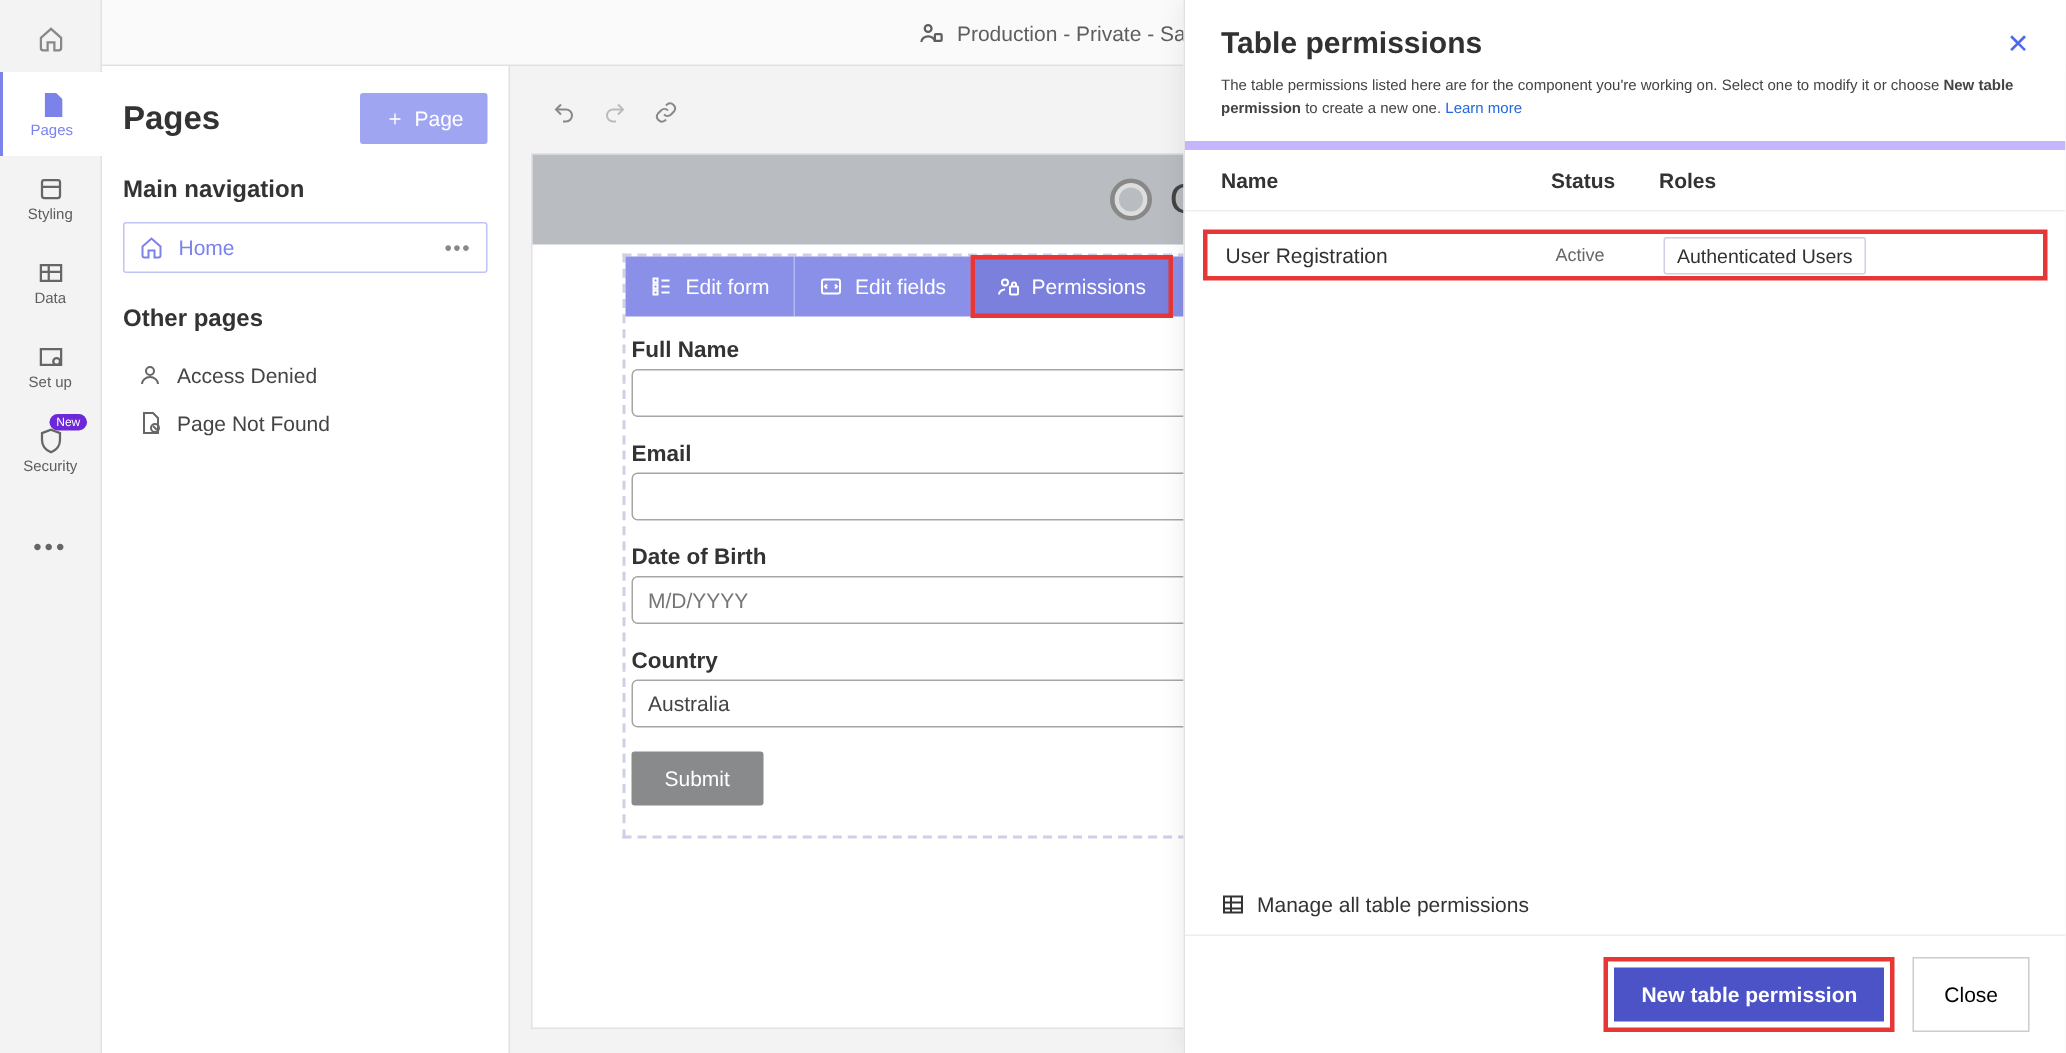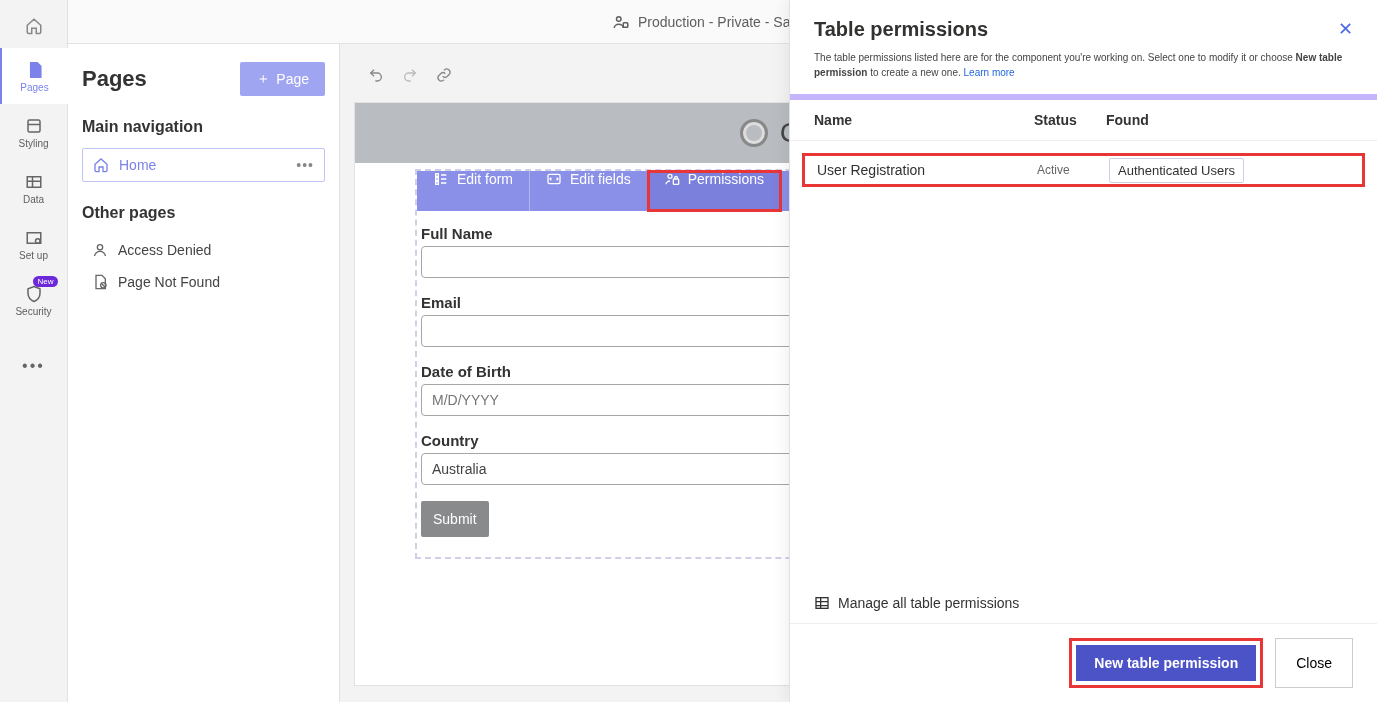--- a/index.html
+++ b/index.html
@@ -150,21 +150,21 @@
       padding-bottom: 20px;
       position: relative;
     }
     .form-toolbar {
       background: #8a90e8;
       display: flex;
       height: 40px;
       margin-bottom: 10px;
     }
     .ftb {
-      display: flex; gap: 8px;
+      display: flex; align-items: center; gap: 8px;
       padding: 0 16px;
       color: #fff;
       font-size: 14px;
       border-right: 1px solid rgba(255,255,255,0.35);
       cursor: pointer;
     }
     .ftb.highlighted { outline: 3px solid #e83535; outline-offset: -2px; background: #7a80dc; }
     .form-body { padding: 4px 0 0 4px; }
     .form-field { margin-bottom: 16px; }
     .form-field label { font-weight: 700; font-size: 15px; color: #333; display: block; margin-bottom: 4px; }
@@ -173,21 +173,21 @@
       border: 1px solid #a6a6a6;
       border-radius: 4px;
       padding: 0 10px;
       font-size: 14px;
       color: #444;
     }
     .btn-submit {
       background: #888a8c;
       color: #fff;
       border: none;
-      padding: 10px 12px;
+      padding: 10px 22px;
       border-radius: 2px;
       font-size: 14px;
       cursor: pointer;
     }
     .add-circle {
       position: absolute;
       left: 50%; bottom: -14px;
       transform: translateX(-50%);
       width: 26px; height: 26px;
       border-radius: 50%;
@@ -480,21 +480,21 @@
   <div class="sp-head">
     <h2>Table permissions</h2>
     <span class="sp-close">✕</span>
   </div>
   <div class="sp-desc">
     <span>The table permissions listed here are for the component you're working on. Select one to modify it or choose </span><strong>New table permission</strong><span> to create a new one.  </span><a href="#">Learn more</a>
   </div>
   <div class="sp-table-head">
     <div class="col-name">Name</div>
     <div class="col-status">Status</div>
-    <div class="col-roles">Found</div>
+    <div class="col-roles">Roles</div>
   </div>
   <div class="sp-row-wrap">
     <div class="sp-row">
       <div class="col-name">User Registration</div>
       <div class="col-status">Active</div>
       <div class="col-roles"><span>Authenticated Users</span></div>
     </div>
   </div>
 
   <div class="sp-footer-link">

